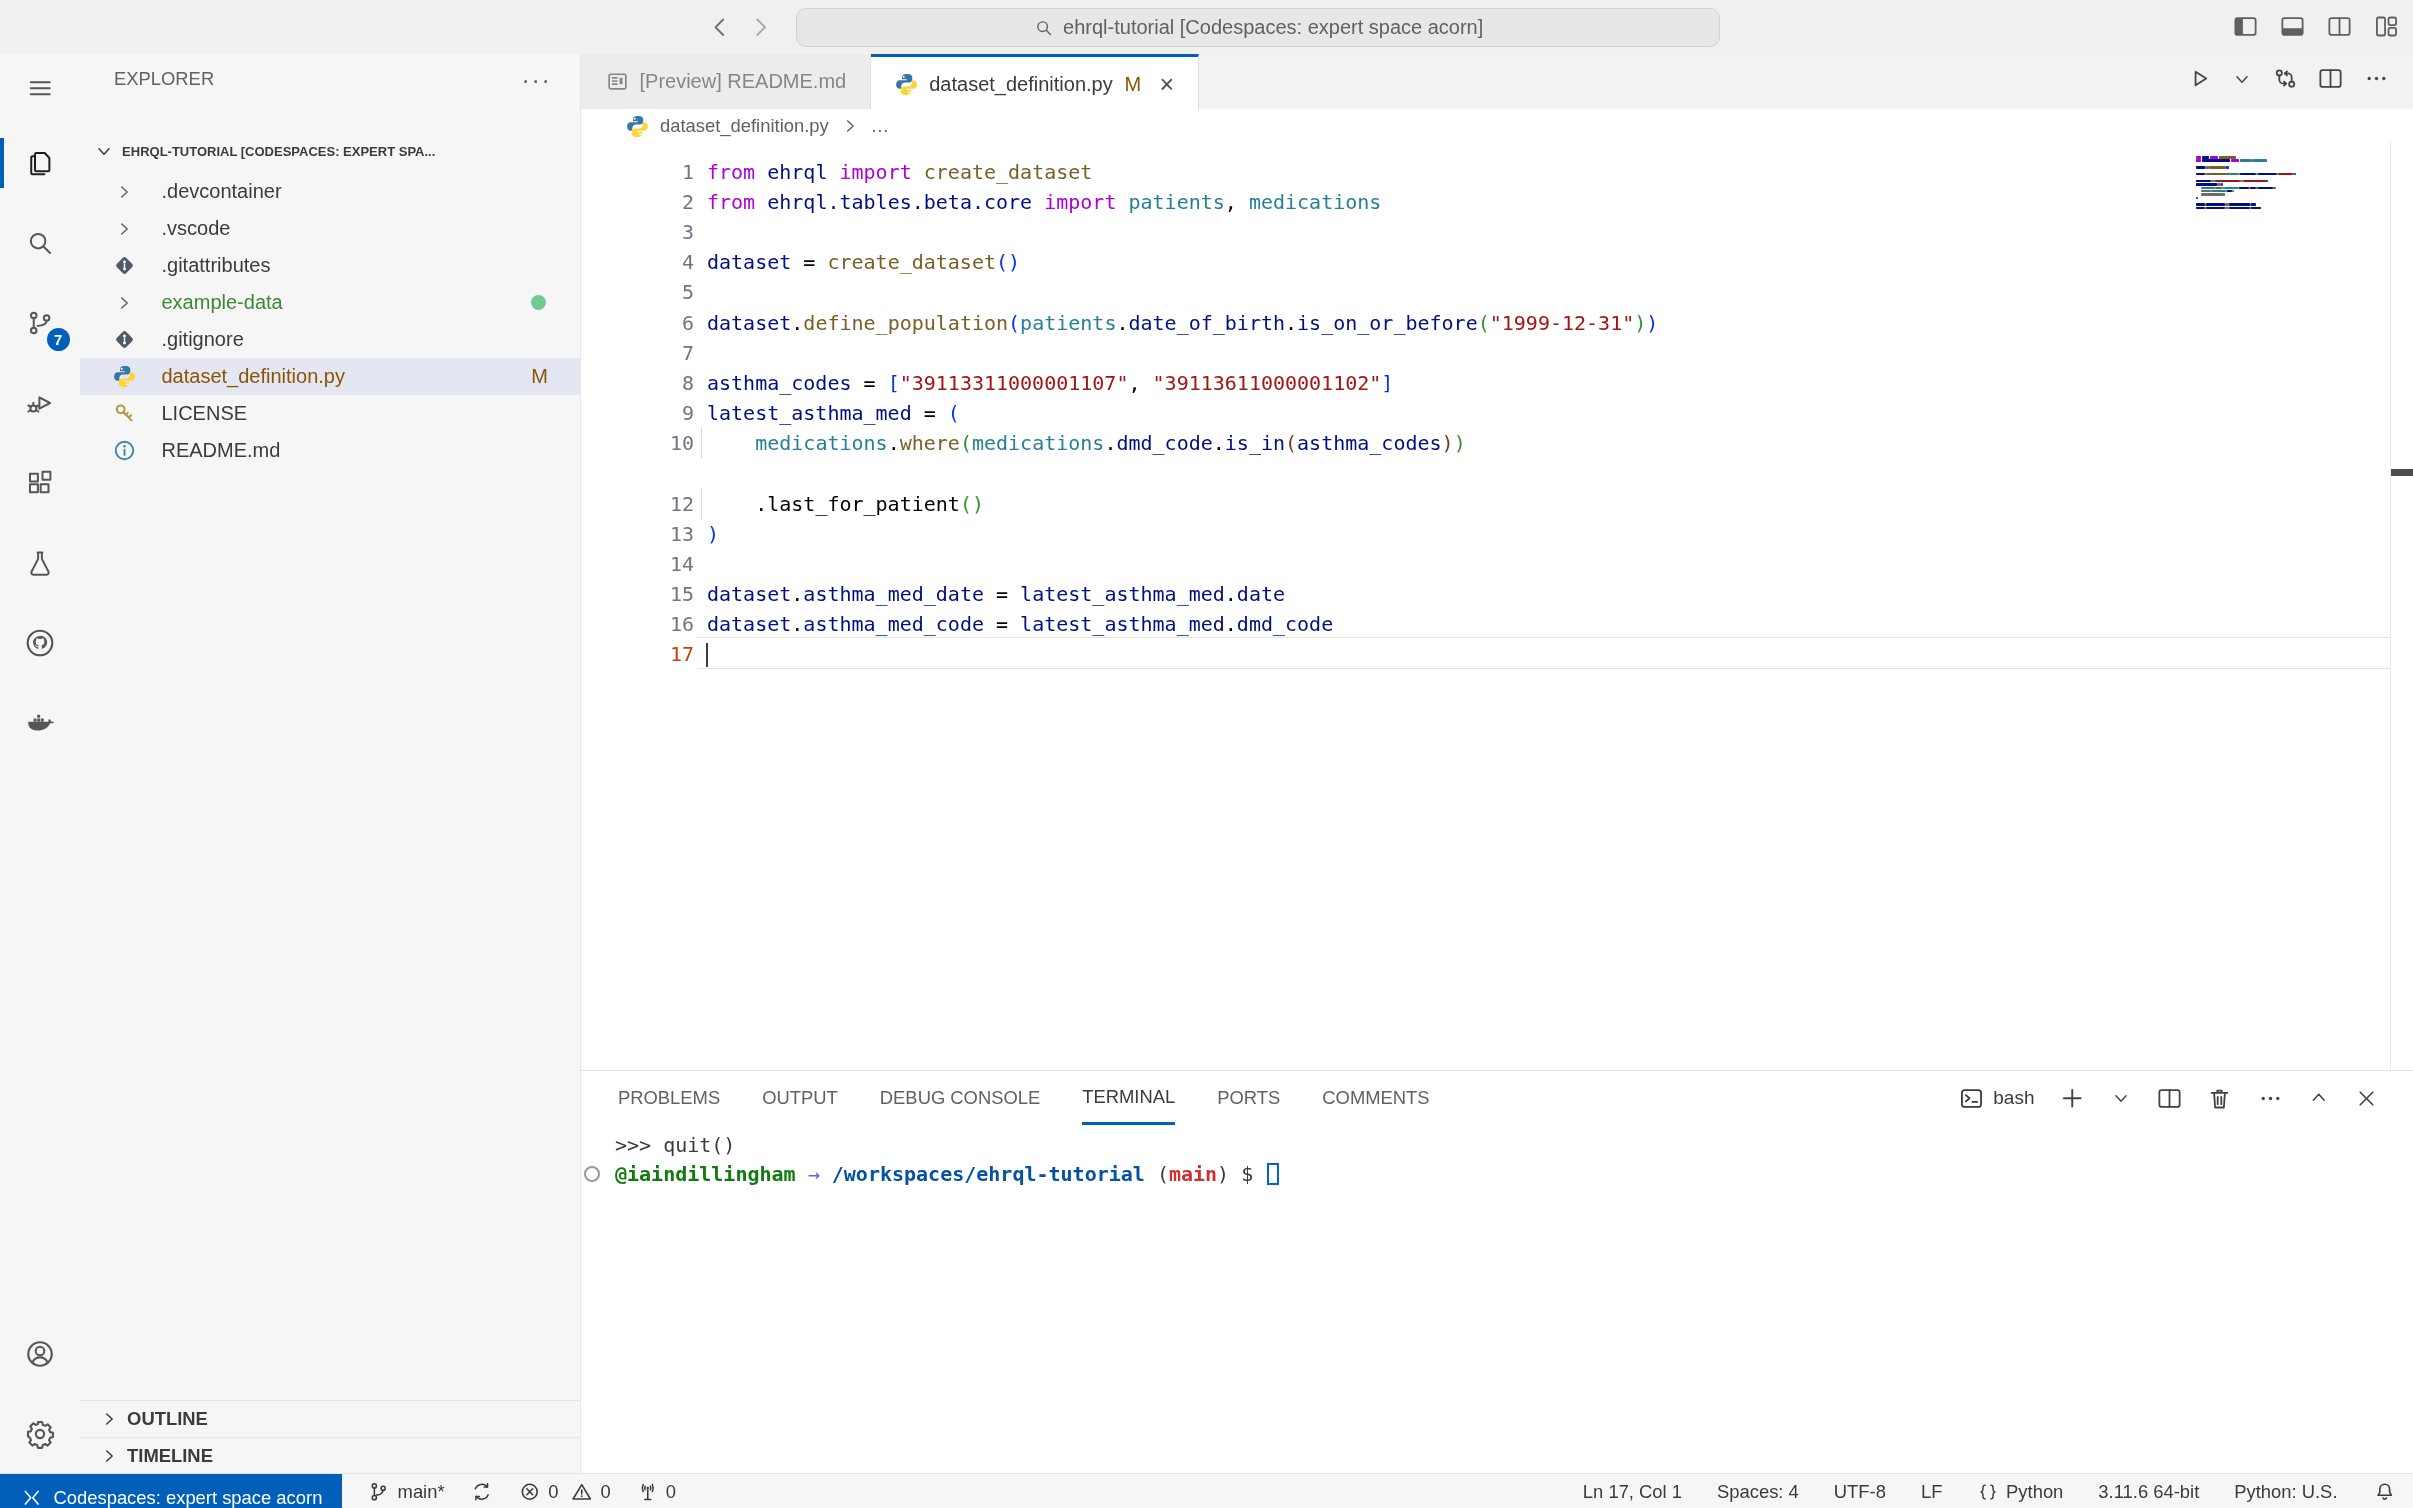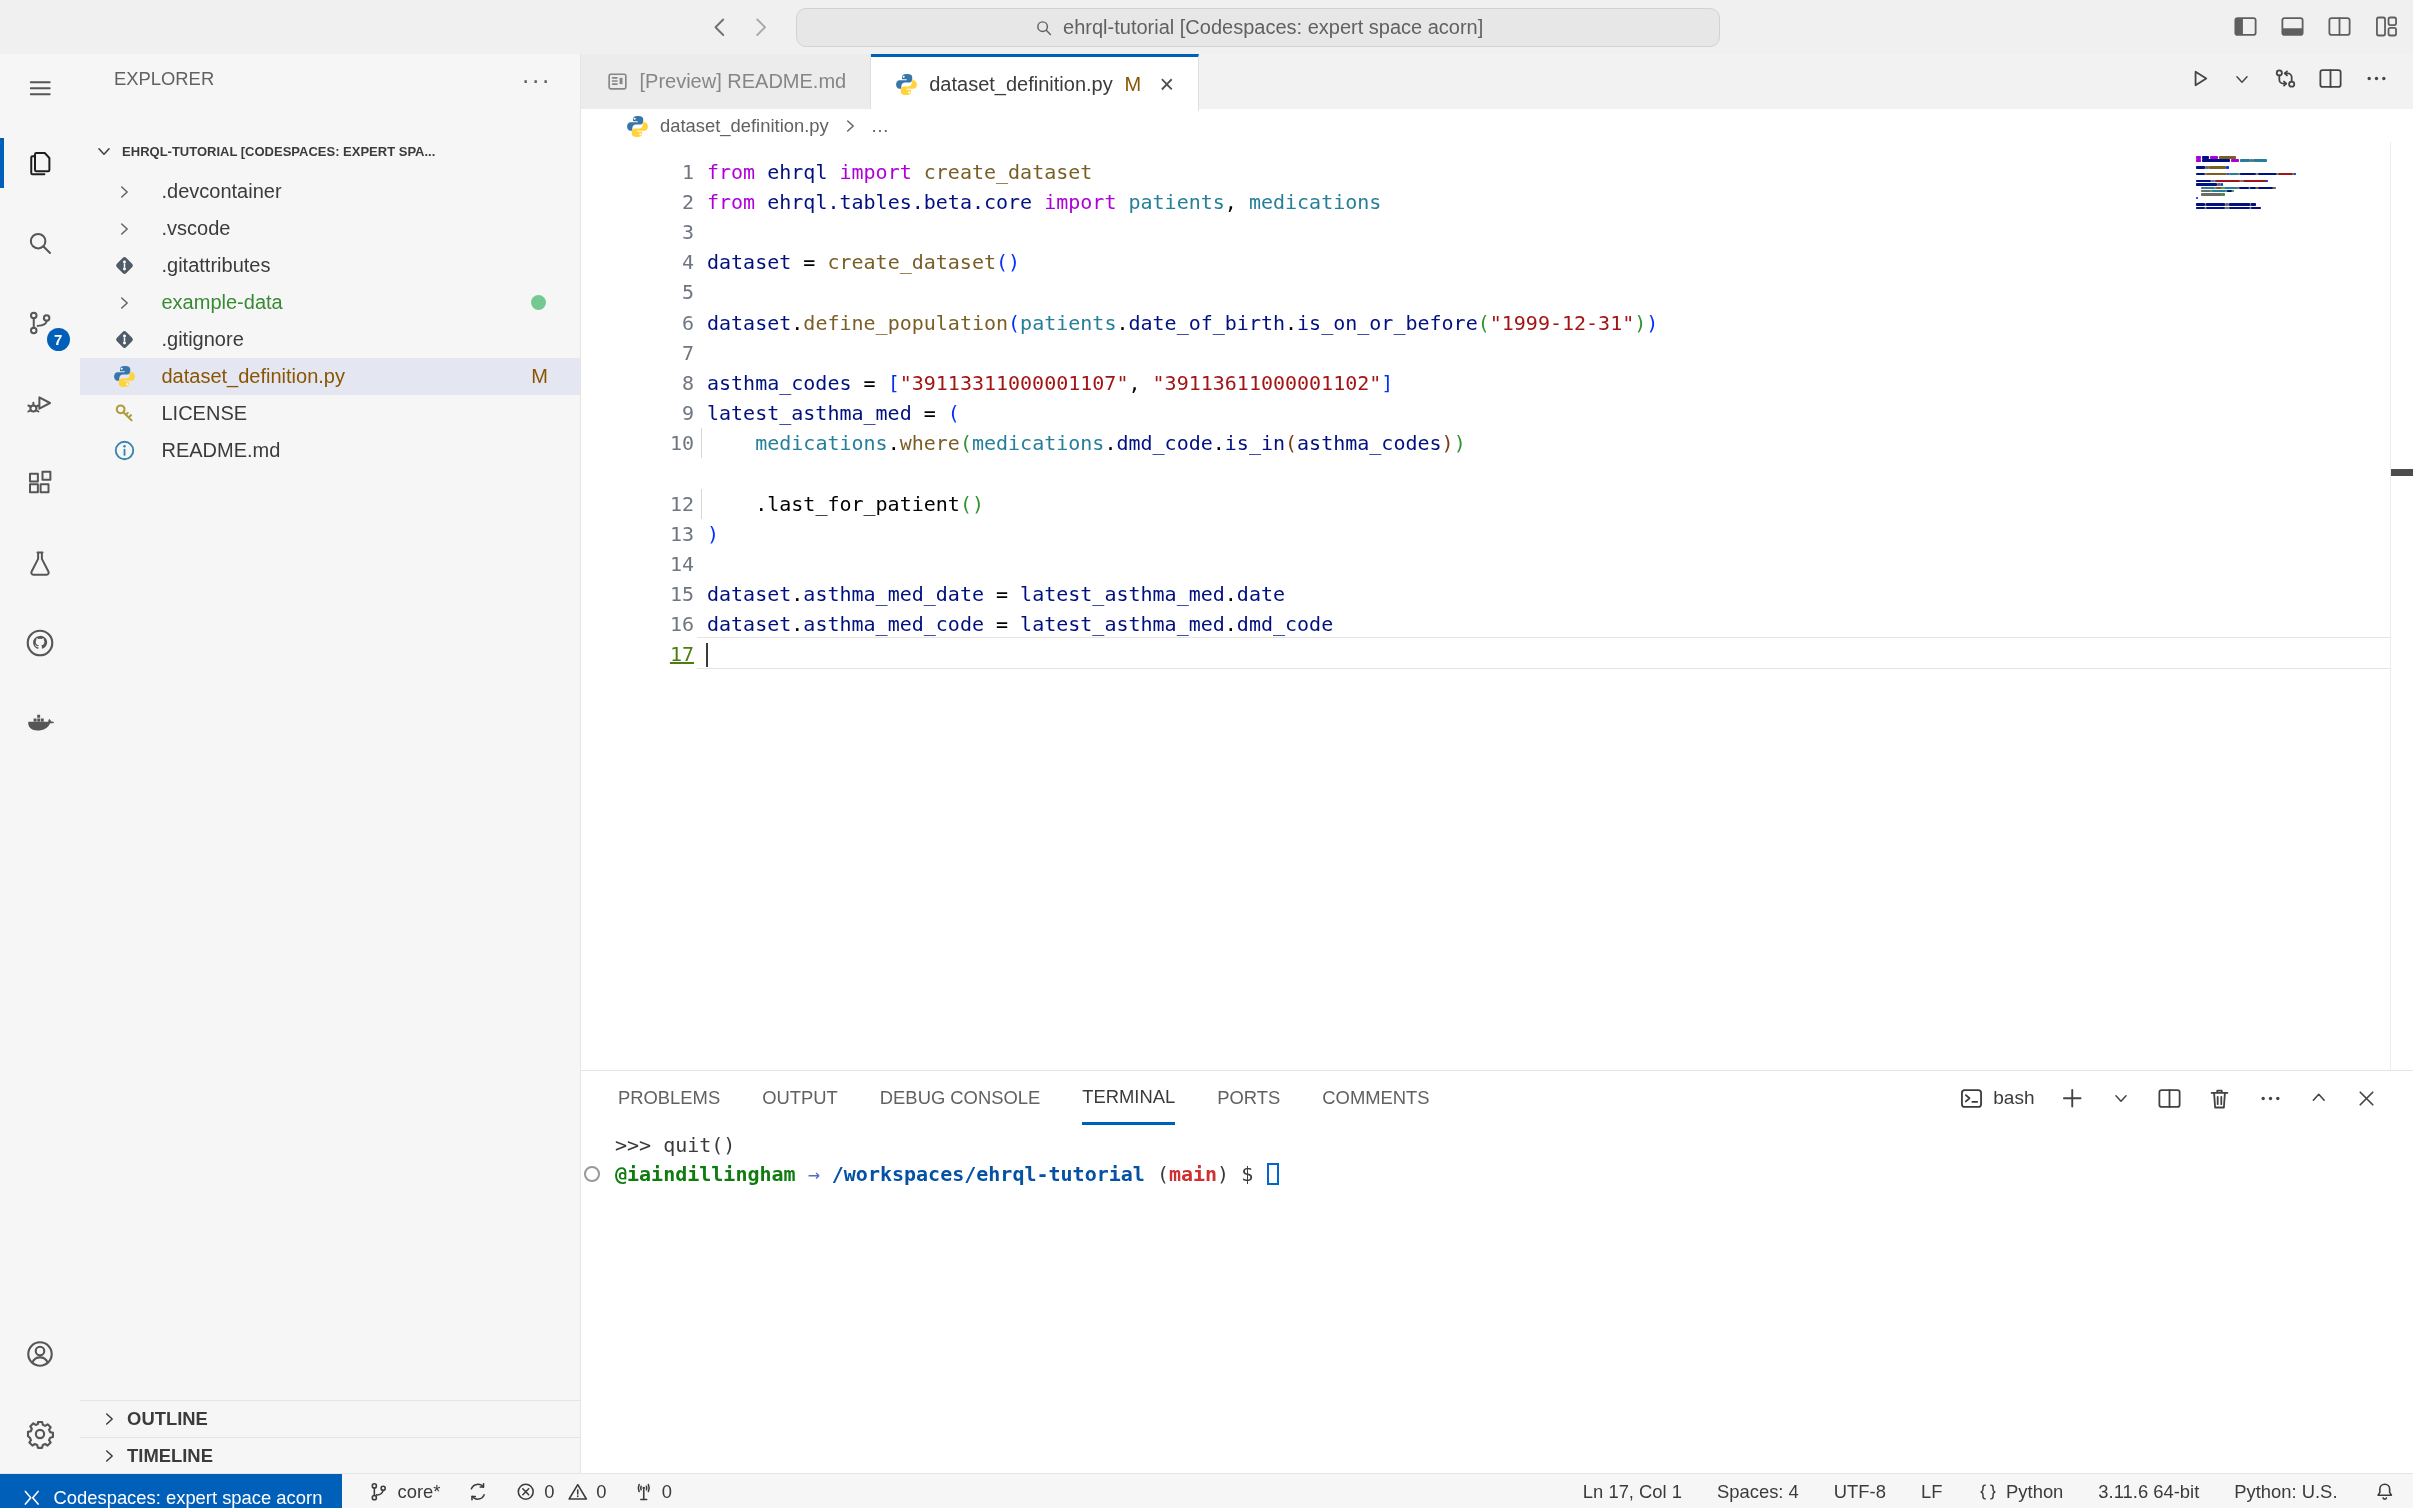--- a/index.html
+++ b/index.html
@@ -71,21 +71,21 @@
   .tab .close{margin-left:8.4px;font-size:25px;color:#4f4f4f;line-height:1;}
   #breadcrumb{left:581px;top:109px;width:1833px;height:34px;background:#fff;
           display:flex;align-items:center;gap:10px;padding-left:44px;box-sizing:border-box;
           font-size:18.4px;color:#616161;}
   #editor-actions{right:23.5px;top:65px;display:flex;align-items:center;gap:18.4px;color:#454545;}
   #editor-bg{left:581px;top:142px;width:1833px;height:928px;background:#fff;}
 
   .code-row{position:absolute;left:581px;width:1809px;height:30px;
             font-family:"DejaVu Sans Mono",monospace;font-size:20px;line-height:30px;}
   .code-row .ln{position:absolute;left:0;width:113px;text-align:right;color:#6e7681;}
-  .code-row.cur .ln{color:#4d7c0f;text-decoration:underline;}
+  .code-row.cur .ln{color:#c2410c;}
   .code-row .ct{position:absolute;left:126px;white-space:pre;}
   .code-row.cur::before{content:"";position:absolute;left:116px;right:0;top:-1.7px;bottom:0;
             border-top:1.7px solid #e4e4e4;border-bottom:1.7px solid #e4e4e4;}
   .iguide{position:absolute;left:120px;top:0;bottom:0;border-left:1.7px solid #d6d6d6;}
   #cursor{left:706px;top:643px;width:1.7px;height:23.5px;background:#3b3b3b;}
   #minimap{left:2196px;top:156px;width:193px;}
   .mm-row{position:relative;height:3.4px;}
   .mm-seg{position:absolute;top:0;height:2.5px;border-radius:0.8px;}
   #ruler{left:2390px;top:142px;width:23.5px;height:928px;border-left:1.7px solid #ececec;}
   #ruler-cursor{left:2391px;top:469px;width:22.6px;height:6.7px;background:#4d4d4d;}
@@ -623,21 +623,21 @@
     <div id="sb-left" style="display:flex;align-items:center;">
         <span class="sb-item">
           <span class="icon">
             <svg width="23.5" height="23.5" viewBox="0 0 24 24" fill="none" stroke="currentColor" stroke-width="1.6" stroke-linecap="round" stroke-linejoin="round">
               <circle cx="7.5" cy="6" r="2.1"></circle>
               <circle cx="7.5" cy="18" r="2.1"></circle>
               <circle cx="16.5" cy="8.5" r="2.1"></circle>
               <path d="M7.5 8.1v7.8M16.5 10.6a6.5 6.5 0 01-6.8 4.6"></path>
             </svg>
           </span>
-          <span>core*</span>
+          <span>main*</span>
         </span>
         <span class="sb-item">
           <span class="icon">
             <svg width="23.5" height="23.5" viewBox="0 0 24 24" fill="none" stroke="currentColor" stroke-width="1.6" stroke-linecap="round" stroke-linejoin="round">
               <path d="M5.5 9a7 7 0 0112.2-1.7M18.5 15a7 7 0 01-12.2 1.7"></path>
               <path d="M17.9 3.8v3.4h-3.4M6.1 20.2v-3.4h3.4"></path>
             </svg>
           </span>
         </span>
         <span class="sb-item">

